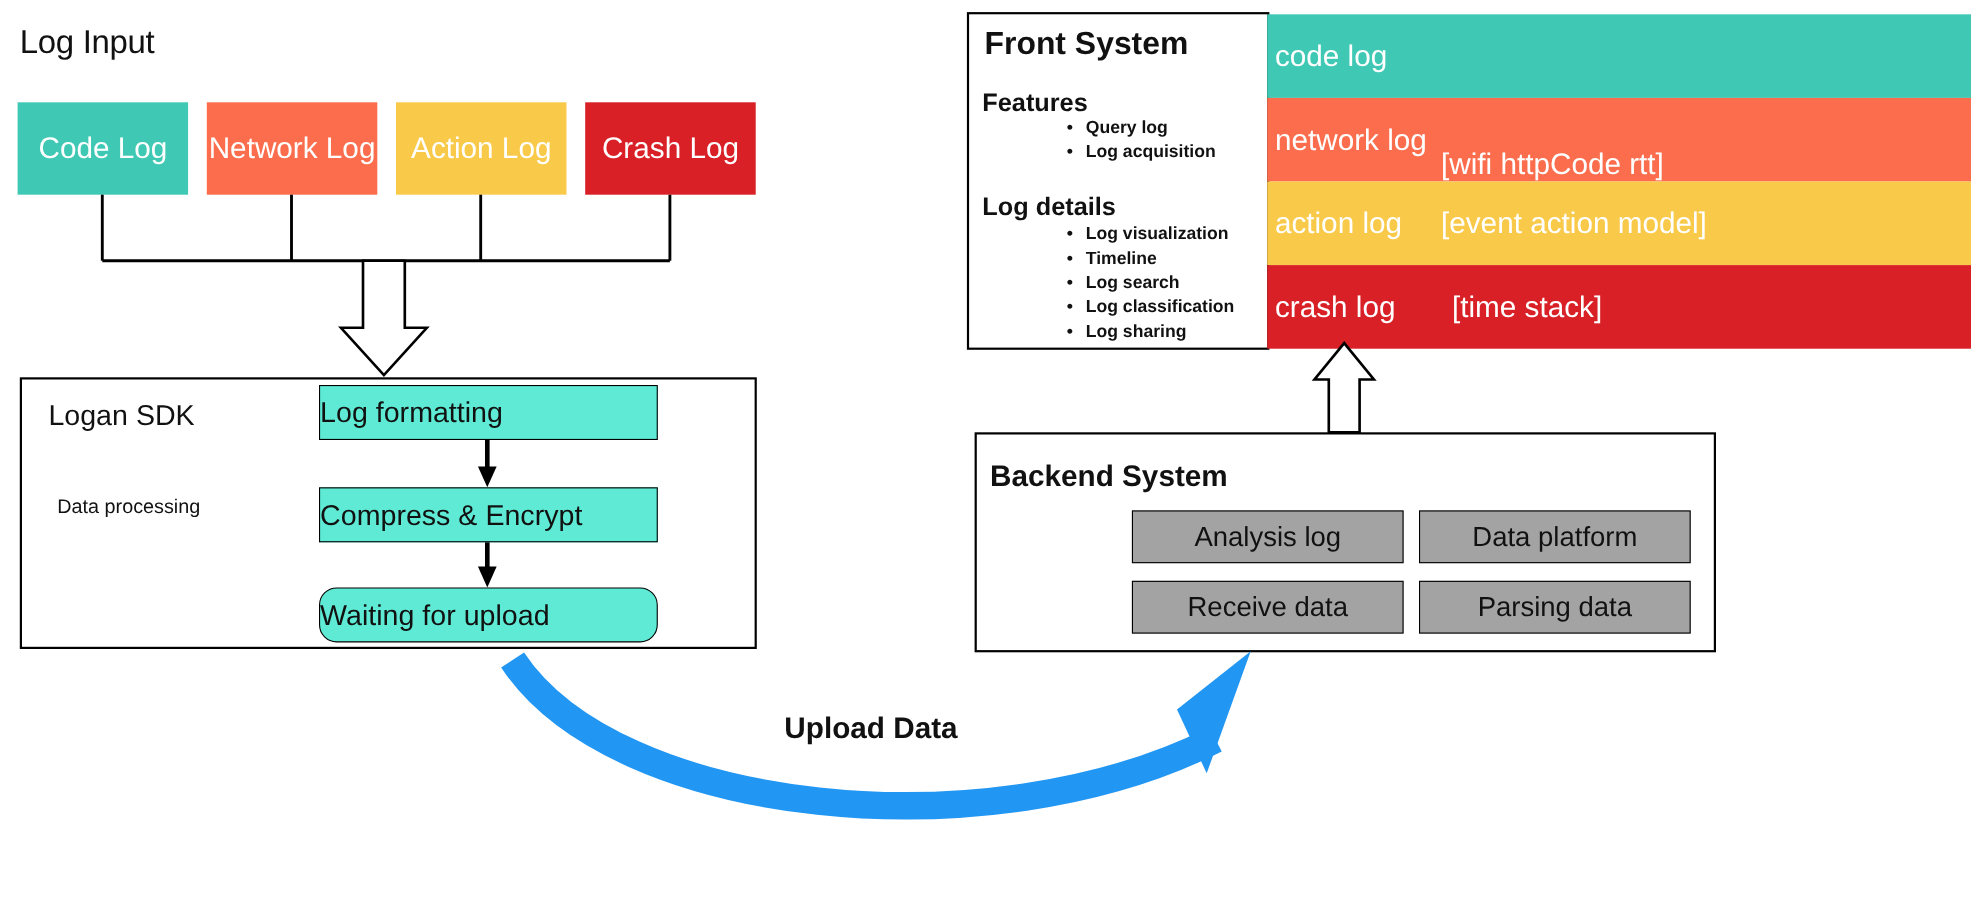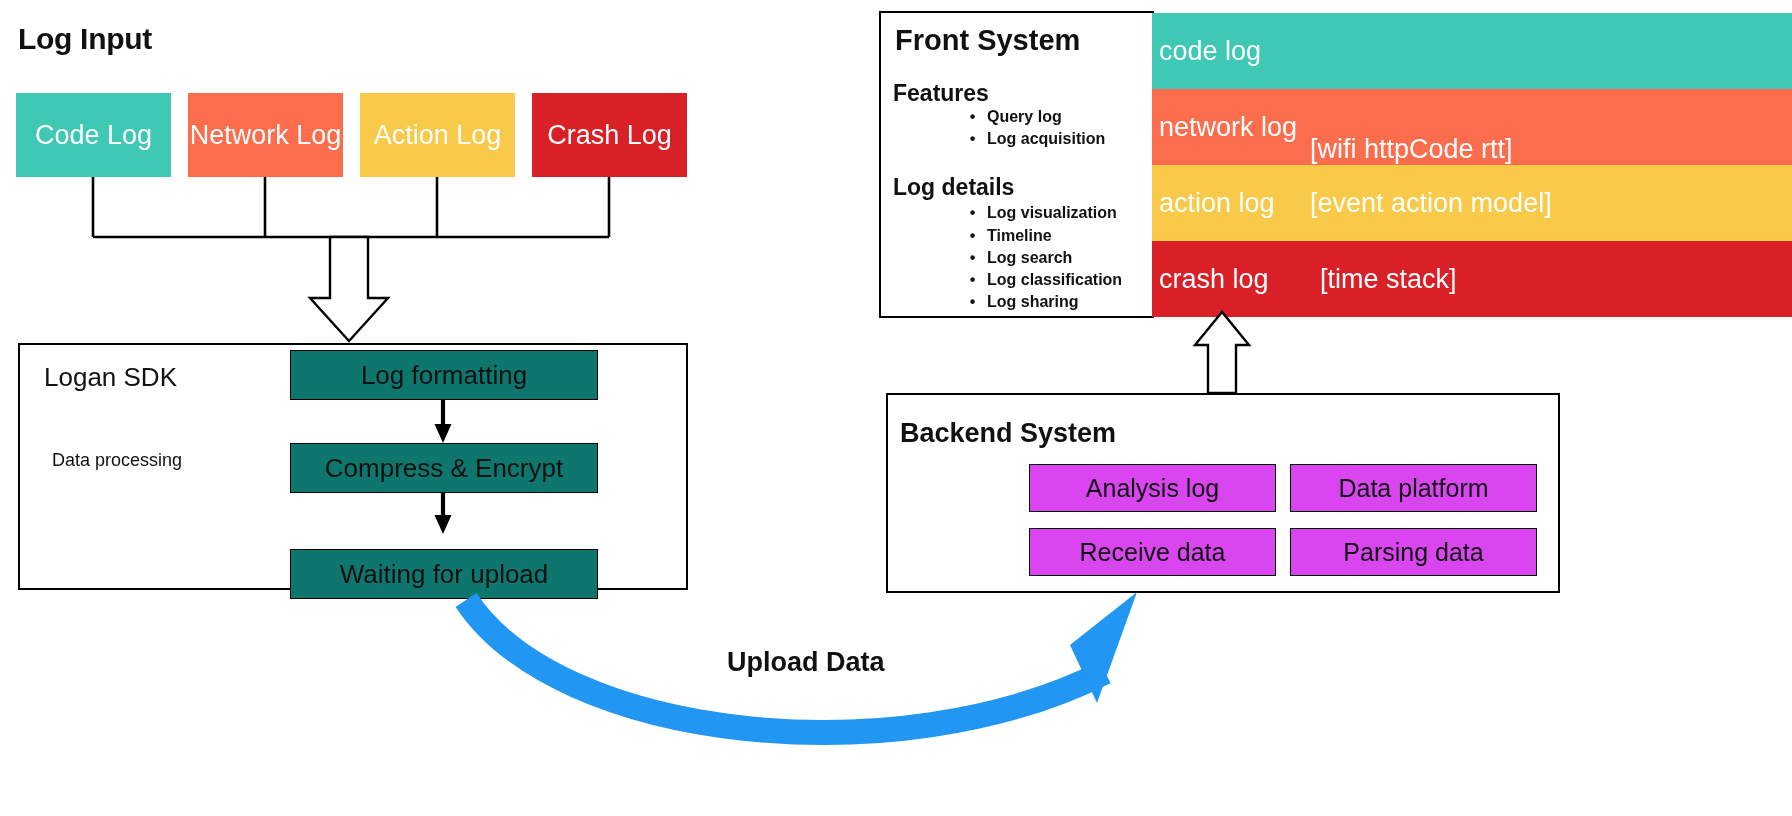--- a/index.html
+++ b/index.html
@@ -3,52 +3,52 @@
 <meta charset="utf-8">
 <title>Logan Architecture Diagram</title>
 <style>
   html,body{margin:0;padding:0;background:#ffffff;}
   body{width:1792px;height:816px;position:relative;overflow:hidden;
        font-family:"Liberation Sans","DejaVu Sans",sans-serif;color:#111;}
   .stage{position:absolute;left:0;top:0;width:1792px;height:816px;}
   .abs{position:absolute;box-sizing:border-box;}
 
   
-  #log-input-title{left:18px;top:22px;font-size:30px;font-weight:bold;letter-spacing:-0.3px;}
+  #log-input-title{left:18px;top:22px;font-size:30px;font-weight:normal;letter-spacing:-0.3px;}
   .log-chip{height:84px;display:flex;align-items:center;justify-content:center;
             color:#ffffff;font-size:27px;font-weight:400;white-space:nowrap;}
 
   
   #logan-panel{left:18px;top:343px;width:670px;height:247px;border:2px solid #000;background:#fff;}
   #logan-title{left:44px;top:362px;font-size:26px;font-weight:normal;}
   #logan-subtitle{left:52px;top:450px;font-size:18px;font-weight:400;}
-  .sdk-box{left:290px;width:308px;height:50px;background:#0f766e;border:1.6px solid #000;
-           display:flex;align-items:center;justify-content:center;font-size:26px;}
+  .sdk-box{left:290px;width:308px;height:50px;background:#5eead4;border:1.6px solid #000;
+           display:flex;align-items:center;font-size:26px;}
 
   
   #front-panel{left:879px;top:11px;width:275px;height:307px;border:2px solid #000;background:#fff;}
   #front-title{left:895px;top:24px;font-size:29px;font-weight:bold;}
   .front-head{left:893px;font-size:23px;font-weight:bold;}
   .front-bullet{font-size:16px;font-weight:bold;display:flex;gap:10px;align-items:flex-start;
                 white-space:nowrap;}
   .front-bullet .dot{width:9px;text-align:center;flex:none;}
 
   
   .log-row{left:1152px;width:640px;height:76px;display:flex;align-items:center;color:#fff;
            font-size:27px;white-space:nowrap;}
   .log-row .nm{margin-left:7px;width:165px;flex:none;}
   .log-row .tag{flex:none;}
 
   
   #backend-panel{left:886px;top:393px;width:674px;height:200px;border:2px solid #000;background:#fff;}
   #backend-title{left:900px;top:418px;font-size:27px;font-weight:bold;}
-  .be-box{width:247px;height:48px;background:#d946ef;border:1.6px solid #000;
+  .be-box{width:247px;height:48px;background:#a3a3a3;border:1.6px solid #000;
           display:flex;align-items:center;justify-content:center;font-size:25px;white-space:nowrap;}
 
-  #upload-label{left:713px;top:647px;font-size:27px;font-weight:bold;z-index:6;margin-left:14px;}
+  #upload-label{left:713px;top:647px;font-size:27px;font-weight:bold;z-index:6;}
   svg{position:absolute;left:0;top:0;width:1792px;height:816px;overflow:visible;}
   #wires{z-index:1;} #curve{z-index:2;}
 </style>
 </head>
 <body>
 
 <div class="stage">
 
   <svg id="wires">
 
@@ -91,21 +91,21 @@
   <div class="abs" id="logan-panel"></div>
   <div class="abs" id="logan-title">Logan SDK</div>
   <div class="abs" id="logan-subtitle">Data processing</div>
 
   <div class="abs sdk-box" style="top:350px;">
     <span>Log formatting</span>
   </div>
   <div class="abs sdk-box" style="top:443px;">
     <span>Compress &amp; Encrypt</span>
   </div>
-  <div class="abs sdk-box" style="top:549px;">
+  <div class="abs sdk-box" style="top:534px;border-radius:16px;">
     <span>Waiting for upload</span>
   </div>
 
   <div class="abs" id="front-panel"></div>
   <div class="abs" id="front-title">Front System</div>
 
   <div class="abs front-head" style="top:80px;">Features</div>
   <div class="abs front-bullet" style="left:968px;top:108px;">
     <span class="dot">•</span>
     <span>Query log</span>

